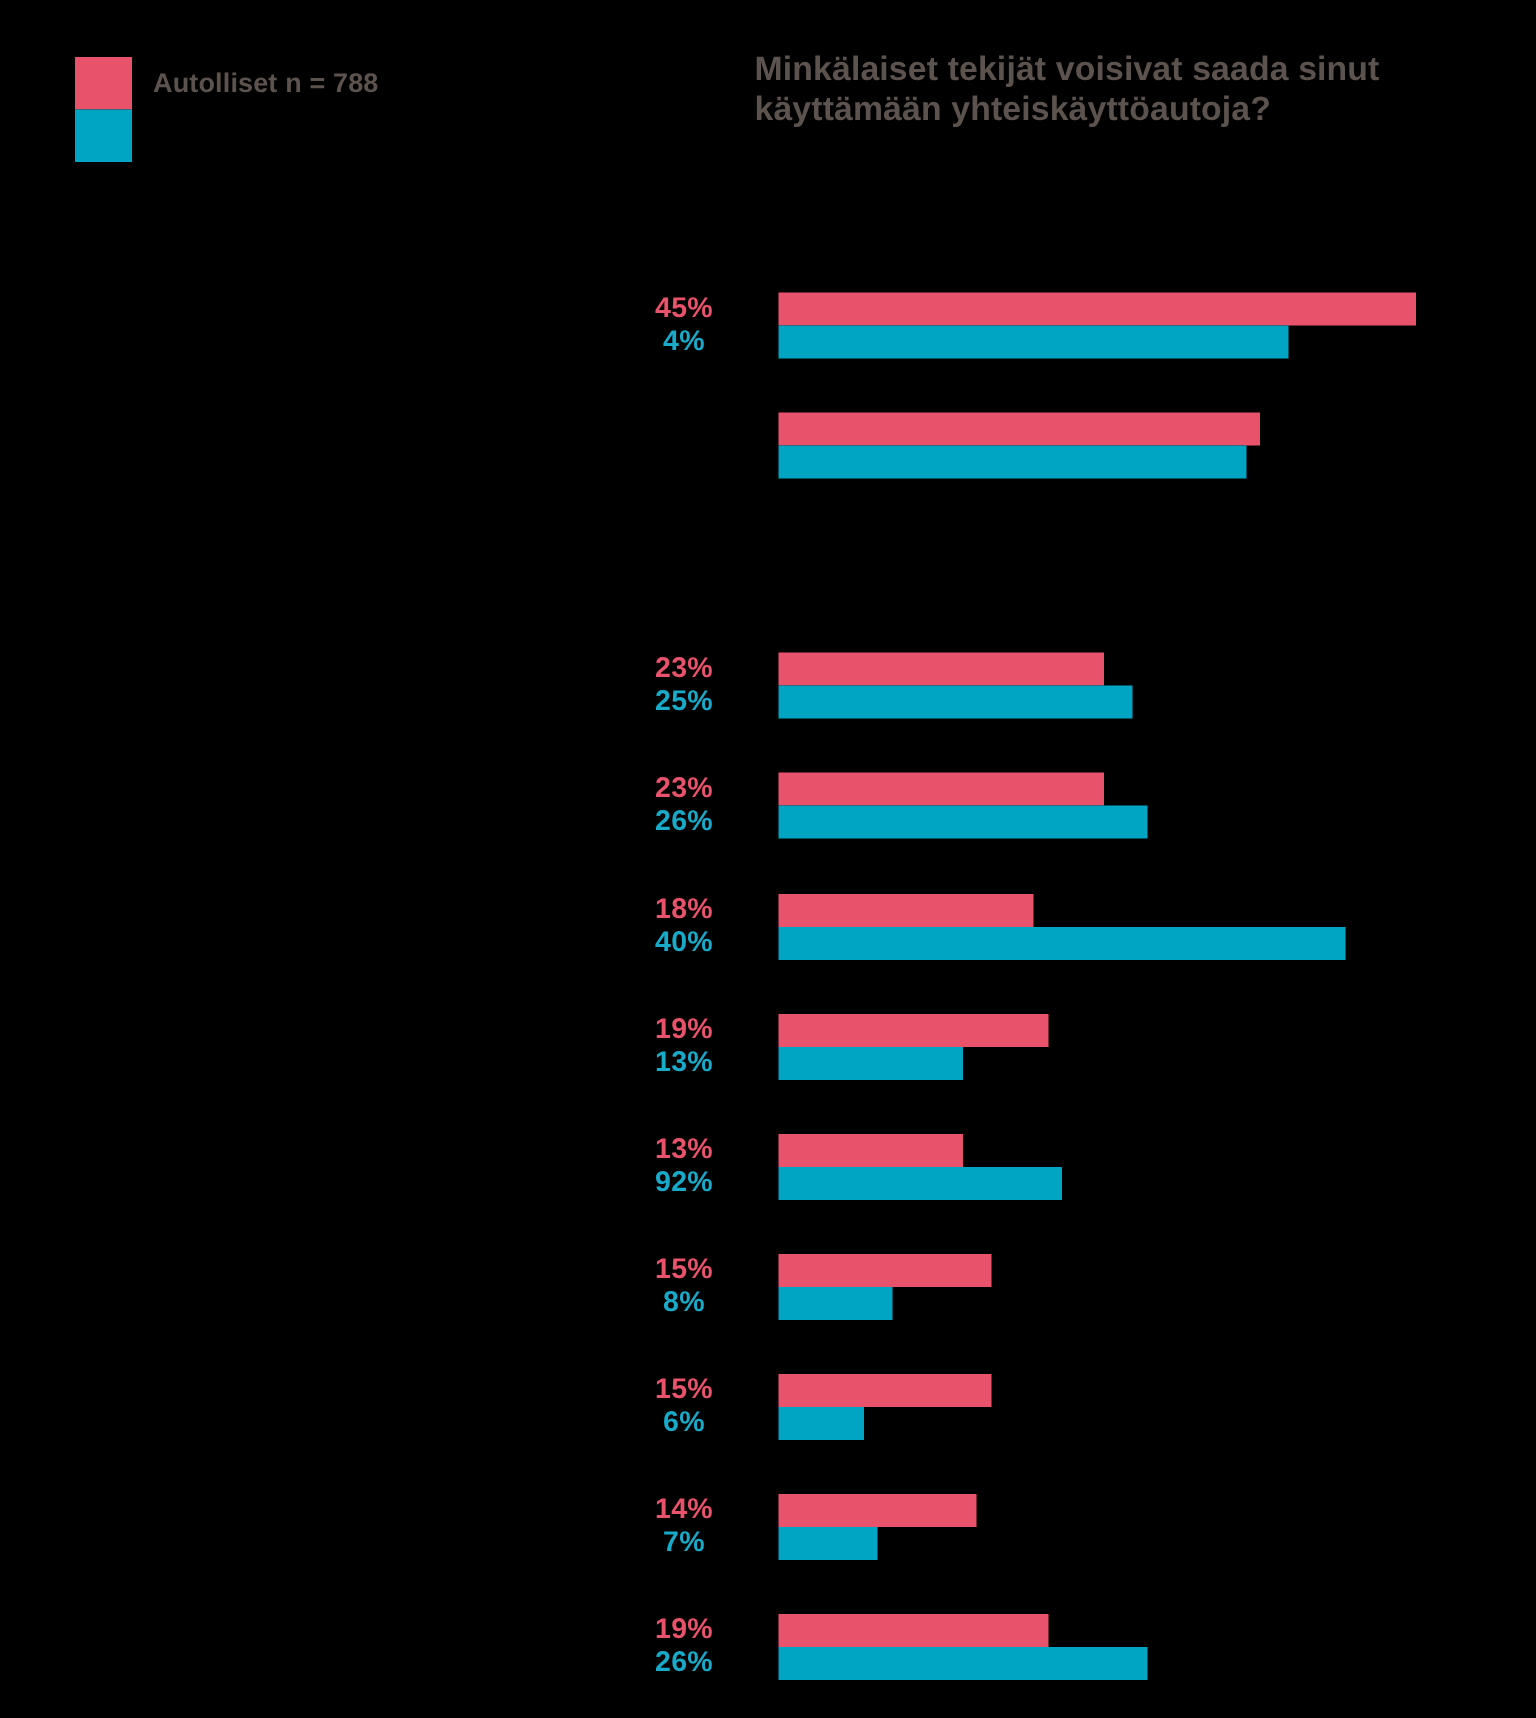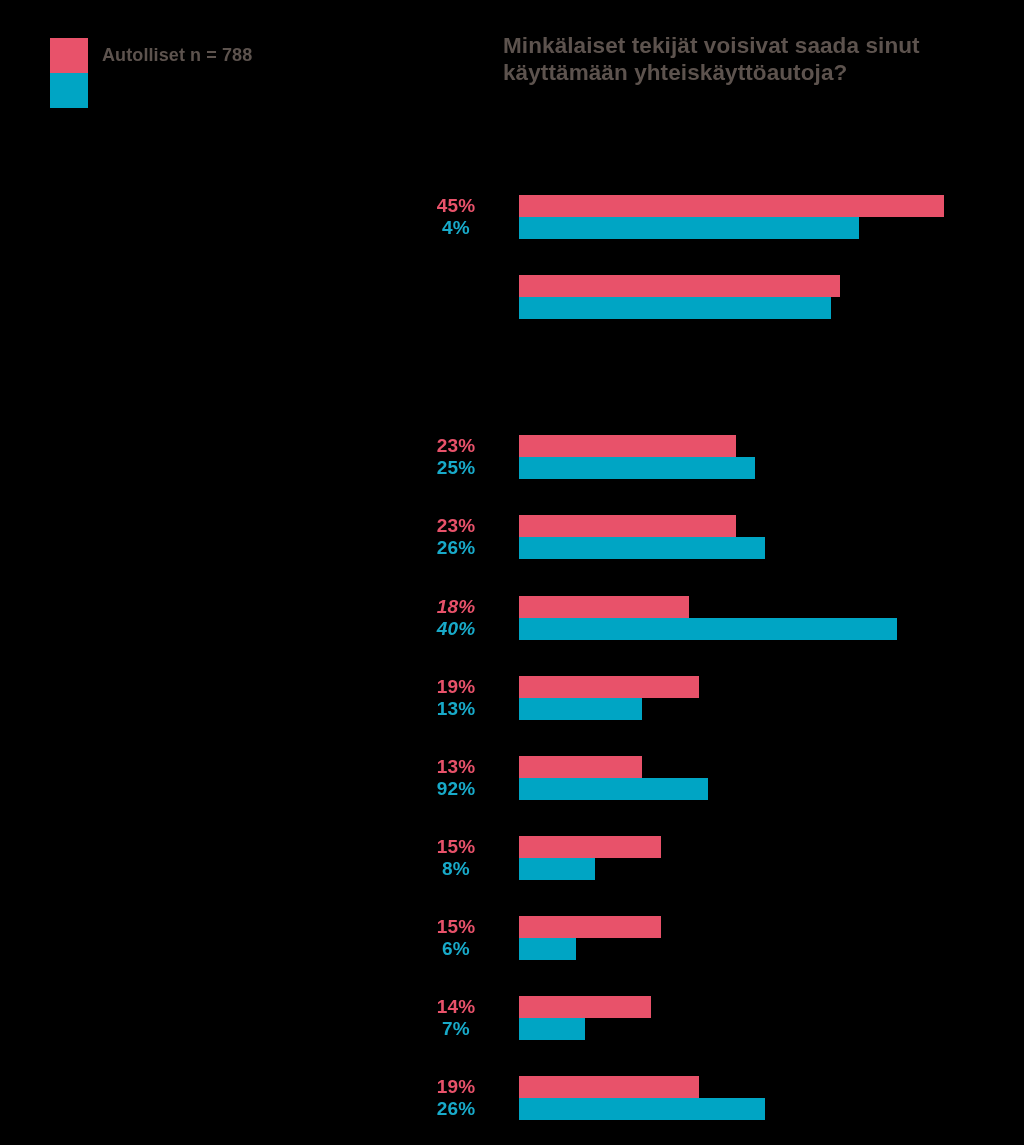--- a/index.html
+++ b/index.html
@@ -159,21 +159,21 @@
     <div class="bar-group" style="top: 515.4px;">
       <div class="group-labels">
         <div class="value-label primary">23%</div>
         <div class="value-label secondary">26%</div>
       </div>
       <div class="group-bars">
         <div class="bar primary" style="width: 217.35px; background: rgb(232, 82, 106);"></div>
         <div class="bar secondary" style="width: 245.7px; background: rgb(0, 165, 196);"></div>
       </div>
     </div>
-    <div class="bar-group" style="top: 595.5px; font-style: italic;">
+    <div class="bar-group" style="top: 595.5px;">
       <div class="group-labels">
         <div class="value-label primary">18%</div>
         <div class="value-label secondary">40%</div>
       </div>
       <div class="group-bars">
         <div class="bar primary" style="width: 170.1px; background: rgb(232, 82, 106);"></div>
         <div class="bar secondary" style="width: 378px; background: rgb(0, 165, 196);"></div>
       </div>
     </div>
     <div class="bar-group" style="top: 675.6px;">

